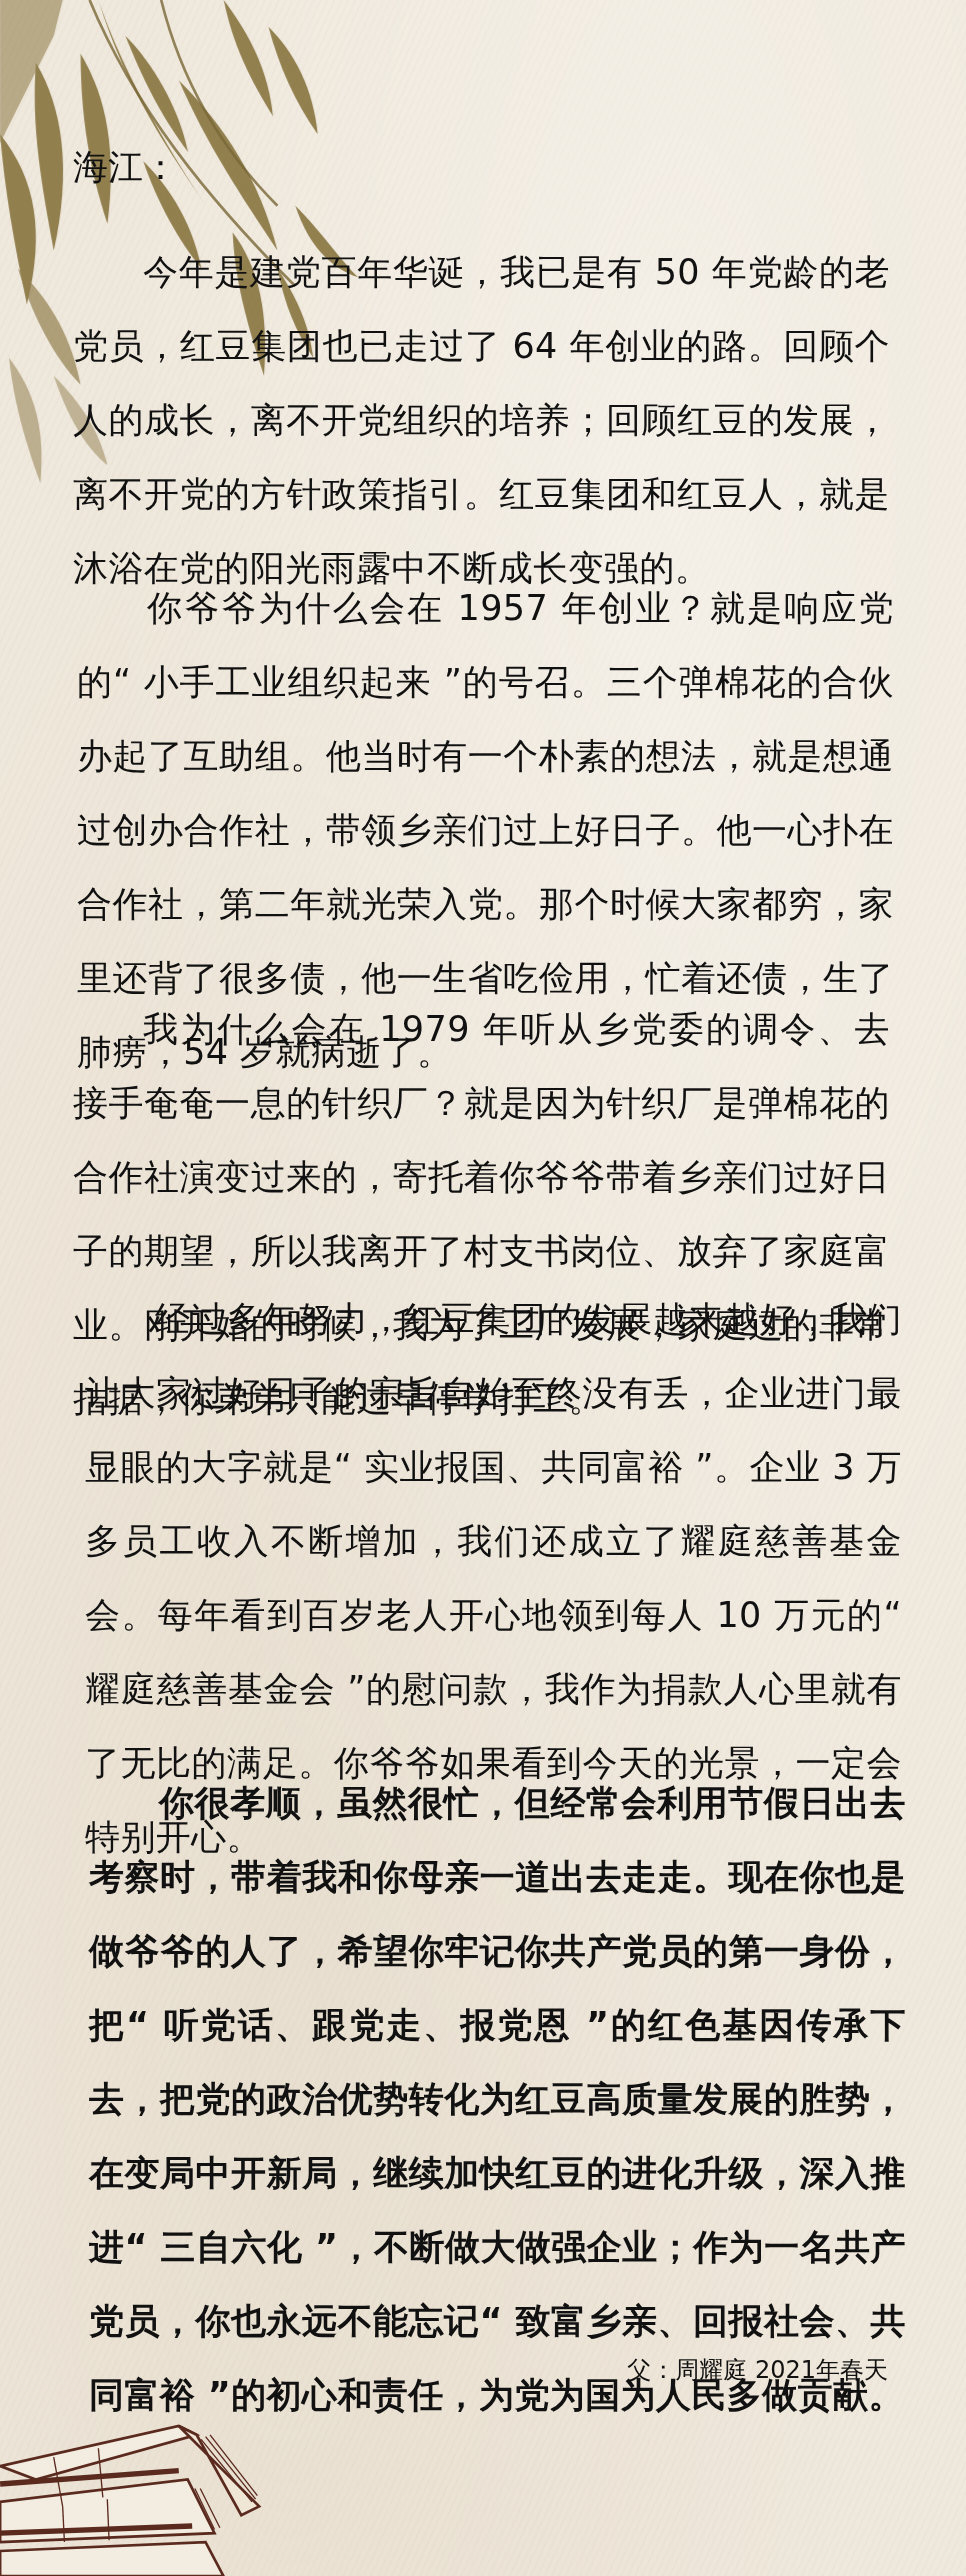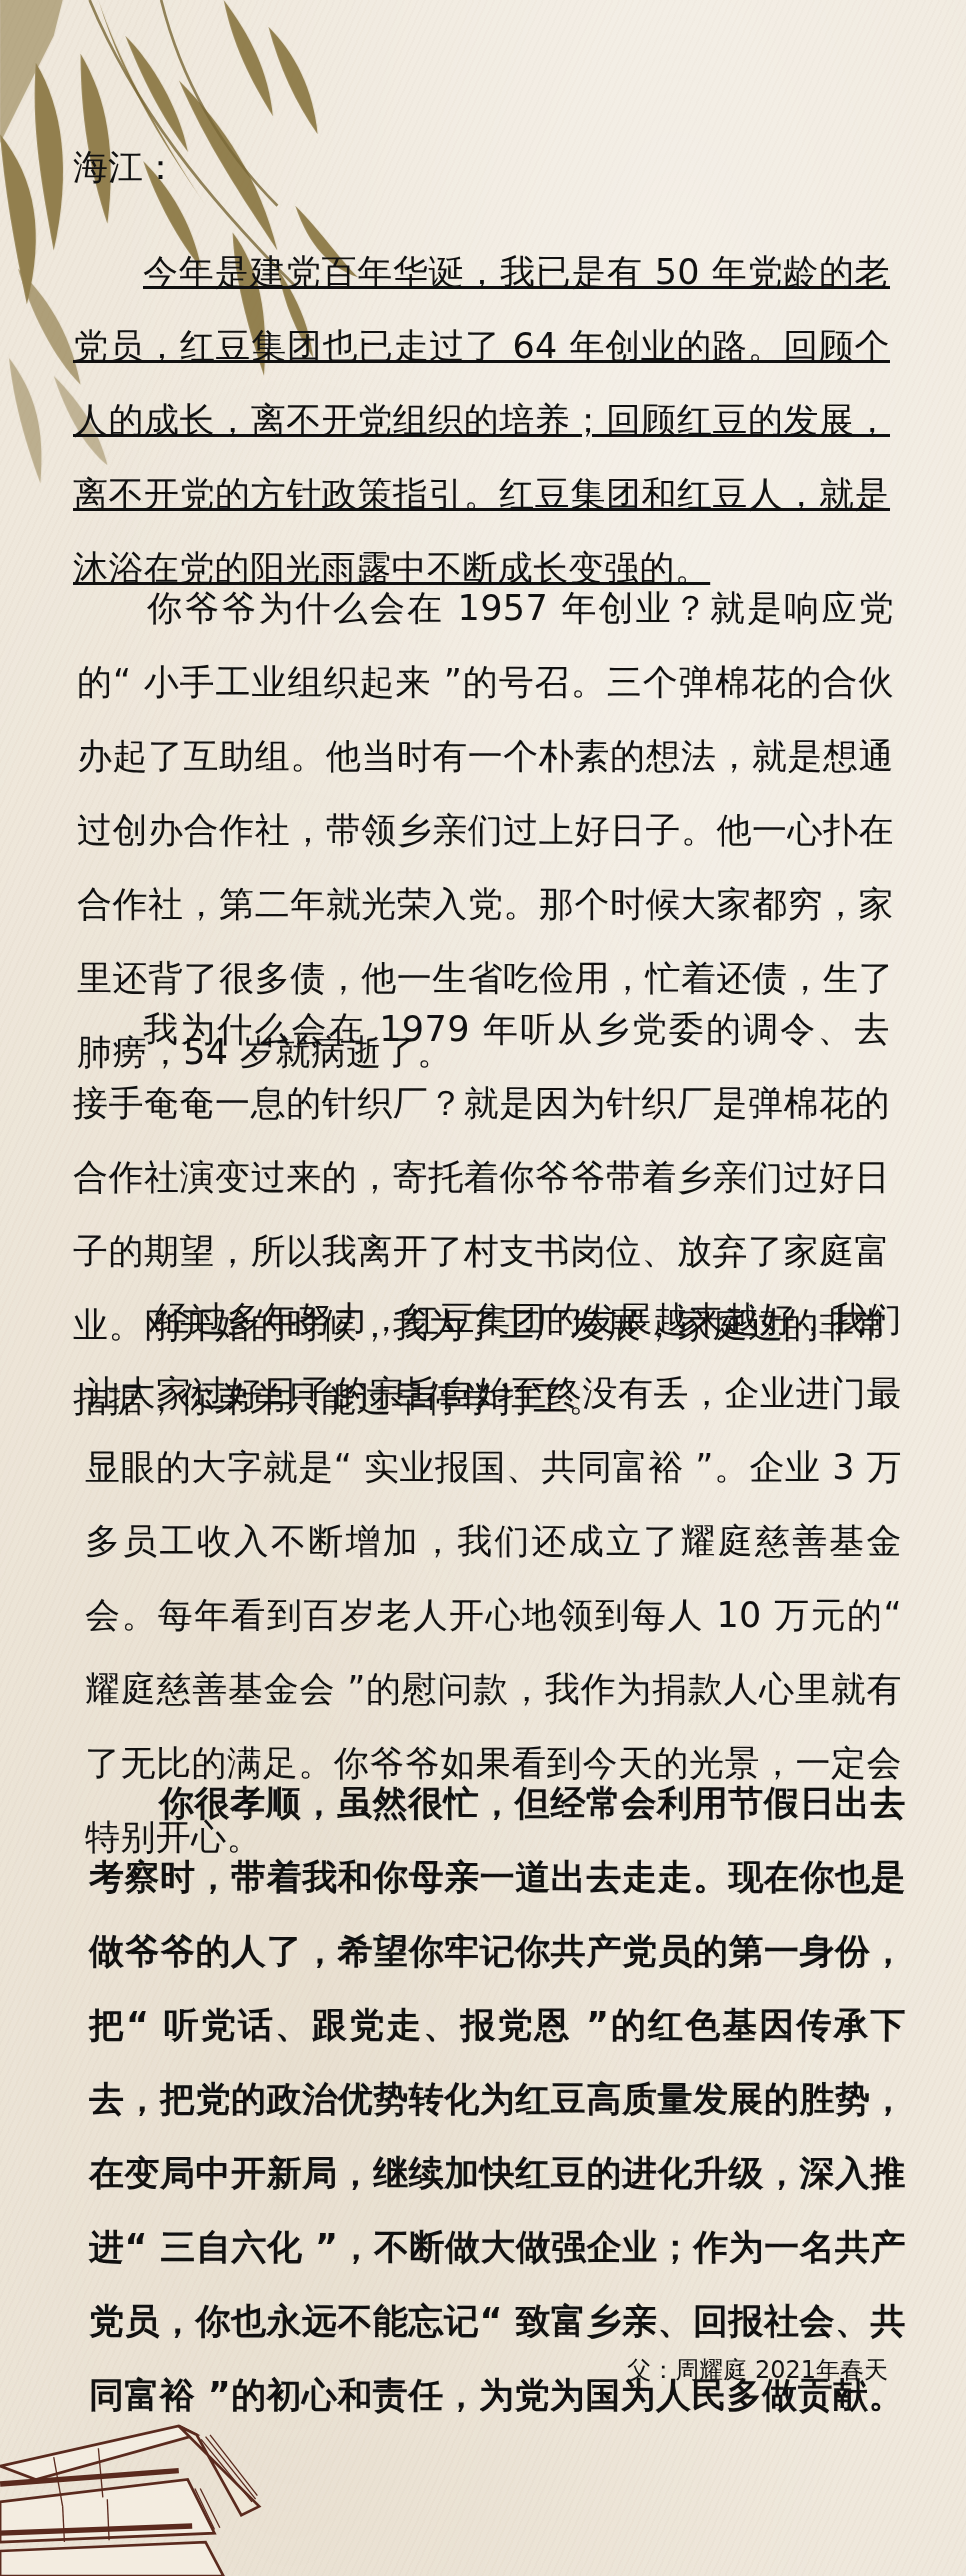--- a/index.html
+++ b/index.html
@@ -46,21 +46,21 @@
     <path d="M160 180 C190 210 215 250 225 300 C200 270 175 225 160 180 Z"></path>
   </g>
   <g stroke="#7a6838" stroke-width="3" fill="none" opacity="0.8">
     <path d="M100 0 C150 120 230 220 330 320"></path>
     <path d="M180 0 C200 80 240 160 310 230"></path>
   </g>
 </svg>
 
 <div class="salutation">海江：</div>
 
-<p class="para" style="top:235px;margin:0;text-decoration:underline;">今年是建党百年华诞，我已是有 50 年党龄的老党员，红豆集团也已走过了 64 年创业的路。回顾个人的成长，离不开党组织的培养；回顾红豆的发展，离不开党的方针政策指引。红豆集团和红豆人，就是沐浴在党的阳光雨露中不断成长变强的。</p>
+<p class="para" style="top:235px;margin:0;">今年是建党百年华诞，我已是有 50 年党龄的老党员，红豆集团也已走过了 64 年创业的路。回顾个人的成长，离不开党组织的培养；回顾红豆的发展，离不开党的方针政策指引。红豆集团和红豆人，就是沐浴在党的阳光雨露中不断成长变强的。</p>
 <p class="para" style="top:567px;margin:4px;">你爷爷为什么会在 1957 年创业？就是响应党的“ 小手工业组织起来 ”的号召。三个弹棉花的合伙办起了互助组。他当时有一个朴素的想法，就是想通过创办合作社，带领乡亲们过上好日子。他一心扑在合作社，第二年就光荣入党。那个时候大家都穷，家里还背了很多债，他一生省吃俭用，忙着还债，生了肺痨，54 岁就病逝了。</p>
 <p class="para" style="top:992px;margin:0;">我为什么会在 1979 年听从乡党委的调令、去接手奄奄一息的针织厂？就是因为针织厂是弹棉花的合作社演变过来的，寄托着你爷爷带着乡亲们过好日子的期望，所以我离开了村支书岗位、放弃了家庭富业。刚开始的时候，我为了工厂发展，家庭过的非常拮据，你弟弟只能过早停学打工。</p>
 <p class="para" style="top:1270px;margin:12px;">经过多年努力，红豆集团的发展越来越好，我们让大家过好日子的宗旨自始至终没有丢，企业进门最显眼的大字就是“ 实业报国、共同富裕 ”。企业 3 万多员工收入不断增加，我们还成立了耀庭慈善基金会。每年看到百岁老人开心地领到每人 10 万元的“ 耀庭慈善基金会 ”的慰问款，我作为捐款人心里就有了无比的满足。你爷爷如果看到今天的光景，一定会特别开心。</p>
 <p class="para" style="top:1750px;margin:16px;font-weight:bold;">你很孝顺，虽然很忙，但经常会利用节假日出去考察时，带着我和你母亲一道出去走走。现在你也是做爷爷的人了，希望你牢记你共产党员的第一身份，把“ 听党话、跟党走、报党恩 ”的红色基因传承下去，把党的政治优势转化为红豆高质量发展的胜势，在变局中开新局，继续加快红豆的进化升级，深入推进“ 三自六化 ”，不断做大做强企业；作为一名共产党员，你也永远不能忘记“ 致富乡亲、回报社会、共同富裕 ”的初心和责任，为党为国为人民多做贡献。</p>
 
 <div class="signature">父：周耀庭  2021年春天</div>
 
 <svg class="books" viewBox="0 0 330 178">
   <g stroke="#5a2a1e" stroke-width="3" fill="#f3ece0">
     <path d="M0 55 L200 10 L220 20 L40 70 Z"></path>

